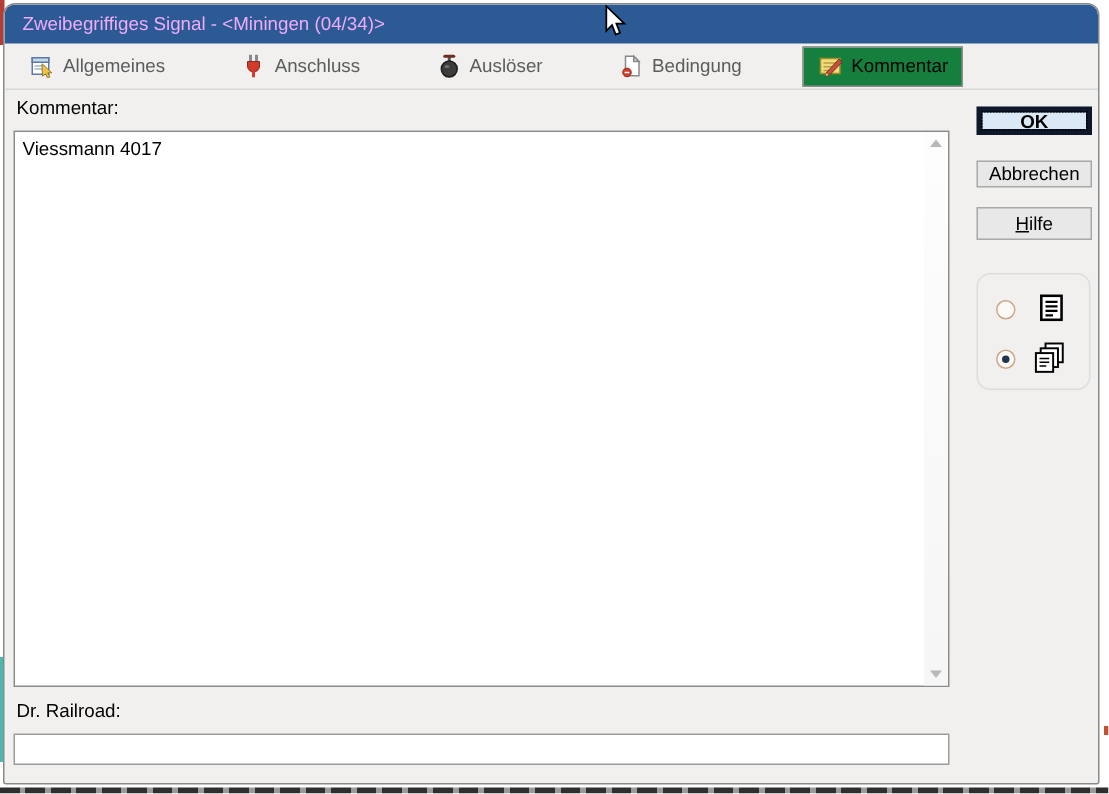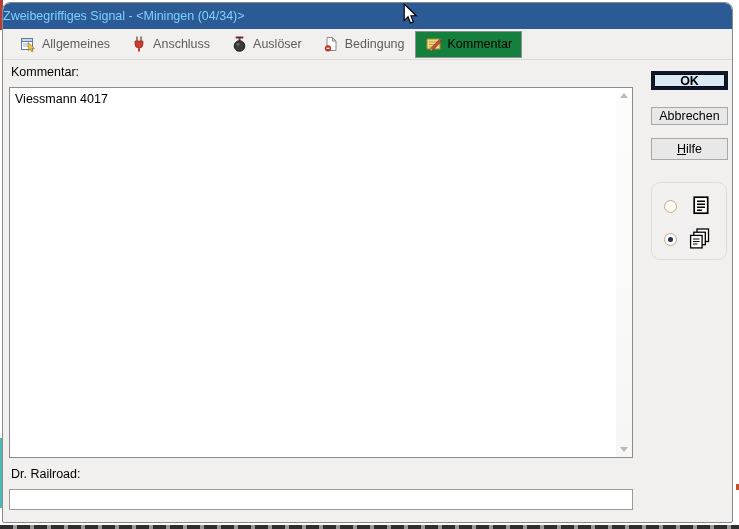--- a/index.html
+++ b/index.html
@@ -16,27 +16,27 @@
   .bg-dot-red{position:absolute;right:0;top:484px;width:3px;height:6px;background:#c4502e;}
   .bg-bottom-strip{position:absolute;left:0;right:0;bottom:0;height:4px;
     background:repeating-linear-gradient(90deg,#2e2e2e 0 13px,#9a9a9a 13px 17px);}
   
   .dialog{
     position:absolute;left:2px;top:2px;width:731px;height:521px;
     background:#f1f0ef;border:1px solid #8a8a8a;
     border-radius:8px 8px 2px 2px;box-sizing:border-box;overflow:hidden;
   }
   .titlebar{
-    height:26px;background:#2b5a94;color:#7dd3fc;
-    display:flex;align-items:center;
+    height:26px;background:#2b5a94;color:#f0abfc;
+    display:flex;align-items:center;padding-left:12px;
     border-radius:7px 7px 0 0;font-size:12.5px;
   }
   .tabstrip{
     display:flex;align-items:center;height:31px;padding-left:6px;
-    border-bottom:1px solid #d8d8d8;box-sizing:border-box;
+    border-bottom:1px solid #d8d8d8;box-sizing:border-box;gap:30px;
   }
   .tab{
     display:flex;align-items:center;gap:5px;
     padding:0 9px;height:27px;box-sizing:border-box;
     color:#5c5c5c;white-space:nowrap;border:1px solid transparent;
   }
   .tab.active{border:1px solid #8f8f8f;background:#15803d;color:#000;}
   .tab .ticon{display:inline-flex;width:18px;height:16px;align-items:center;justify-content:center;}
   .field-label{position:absolute;left:8px;}
   .comment-label{top:62px;}

